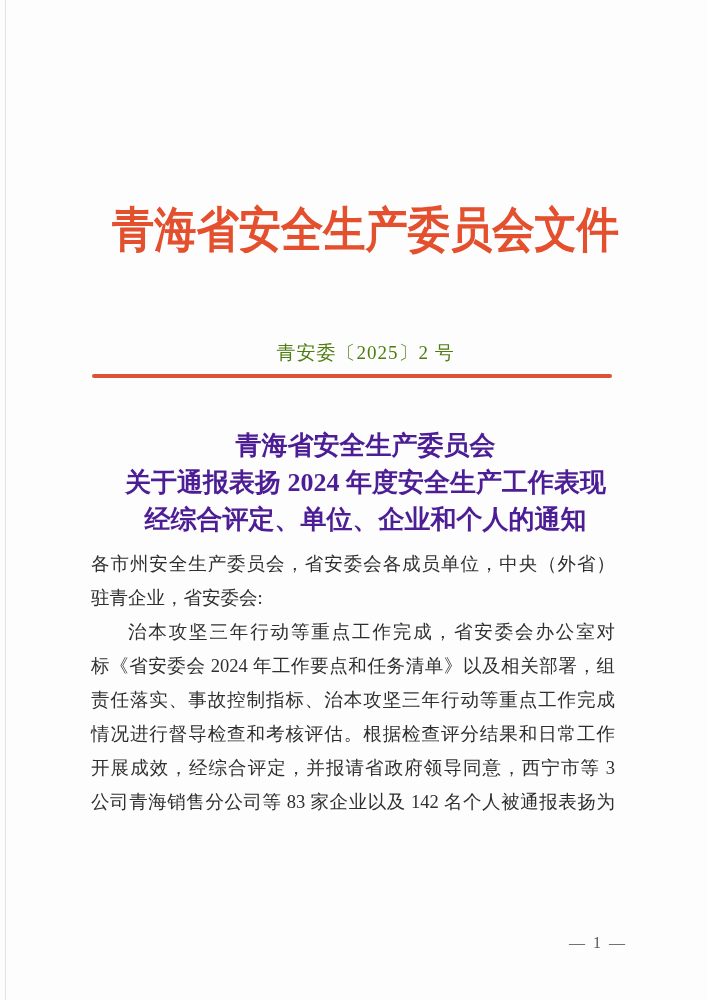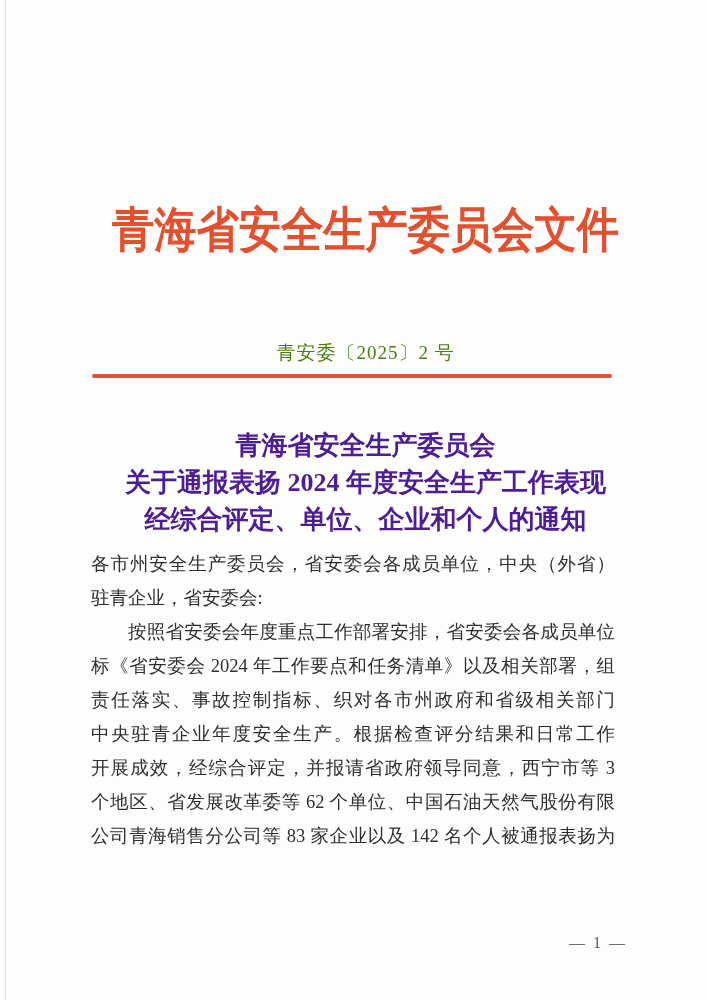--- a/index.html
+++ b/index.html
@@ -110,24 +110,23 @@
 
   <div class="notice-title">
     <div>青海省安全生产委员会</div>
     <div>关于通报表扬 2024 年度安全生产工作表现</div>
     <div>经综合评定、单位、企业和个人的通知</div>
   </div>
 
   <div class="body-text">
     <div class="line just">各市州安全生产委员会，省安委会各成员单位，中央（外省）</div>
     <div class="line">驻青企业，省安委会:</div>
-    <div class="line just indent">按照省安委会年度重点工作部署安排，省安委会各成员单位</div>
+    <div class="line just indent">治本攻坚三年行动等重点工作完成，省安委会办公室对</div>
     <div class="line just">标《省安委会 2024 年工作要点和任务清单》以及相关部署，组</div>
-    <div class="line just">责任落实、事故控制指标、织对各市州政府和省级相关部门</div>
-    <div class="line just">中央驻青企业年度安全生产。根据检查评分结果和日常工作</div>
+    <div class="line just">责任落实、事故控制指标、治本攻坚三年行动等重点工作完成</div>
+    <div class="line just">情况进行督导检查和考核评估。根据检查评分结果和日常工作</div>
     <div class="line just">开展成效，经综合评定，并报请省政府领导同意，西宁市等 3</div>
-    <div class="line just">个地区、省发展改革委等 62 个单位、中国石油天然气股份有限</div>
     <div class="line just">公司青海销售分公司等 83 家企业以及 142 名个人被通报表扬为</div>
   </div>
 
   <div class="page-number">— 1 —</div>
 
 </div>
 
 </body></html>

